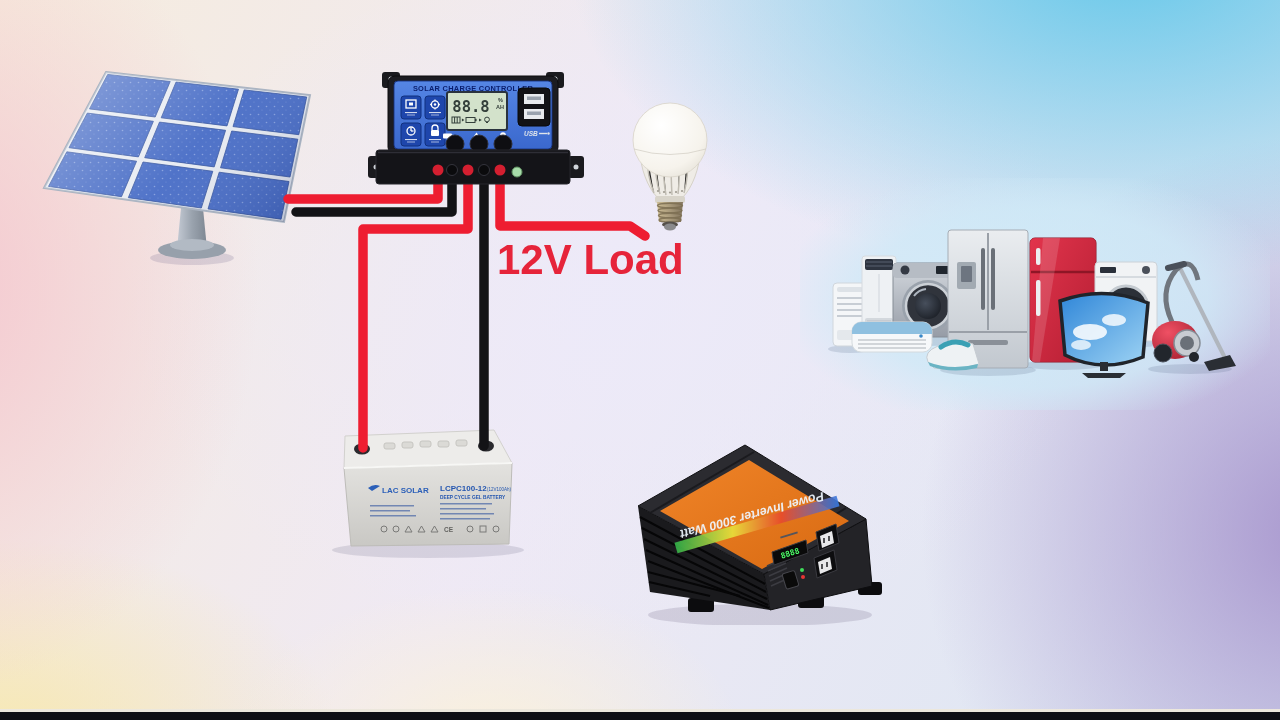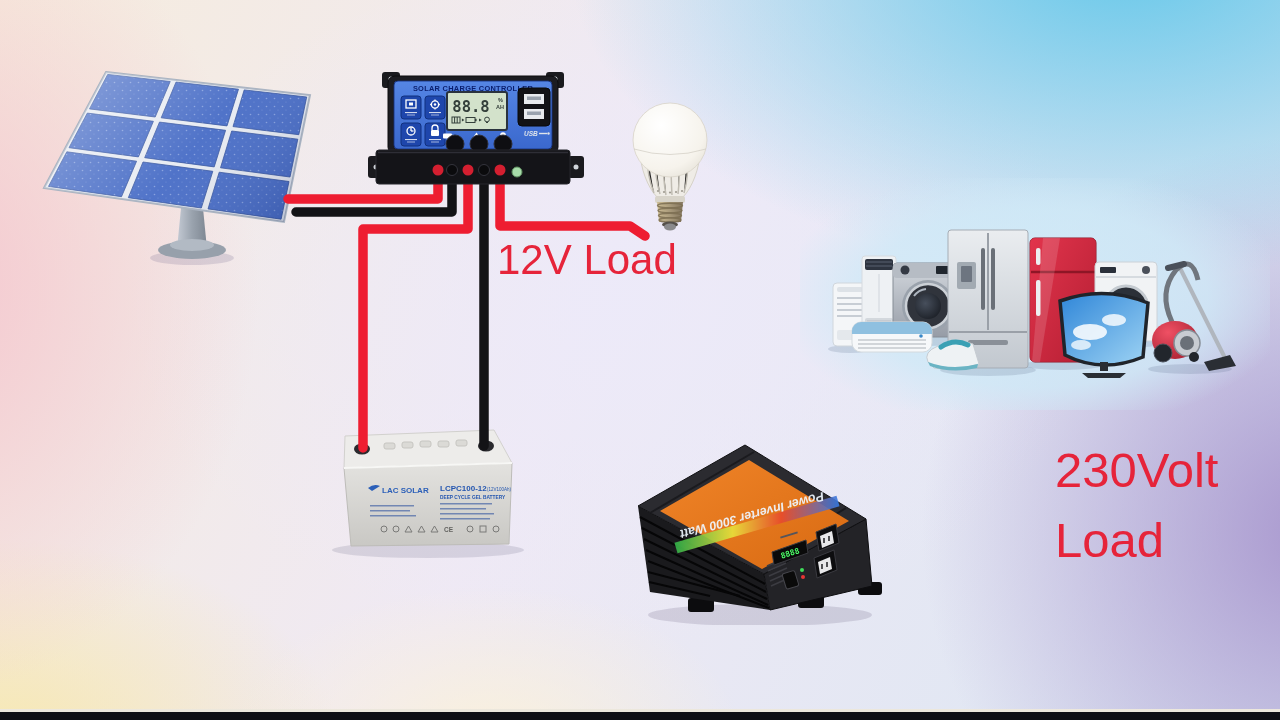--- a/index.html
+++ b/index.html
@@ -15,21 +15,21 @@
       radial-gradient(700px 500px at 48% 42%, rgba(236,234,250,.8), rgba(236,234,250,0) 70%),
       linear-gradient(115deg,#f6ecdd 0%,#efe9f4 45%,#dbe6f3 100%);
   }
   .abs{position:absolute;}
   .appl-bg{
     left:800px;top:178px;width:470px;height:232px;
     background:radial-gradient(ellipse at 50% 52%, #cfe9f7 0%, rgba(207,233,247,.8) 52%, rgba(207,233,247,0) 78%);
   }
   .big-label{
     color:var(--label-red,#e6243a);
-    font-weight:normal;
+    font-weight:bold;
     line-height:1.05;
     letter-spacing:0px;
   }
   #label-12v{left:497px;top:238px;font-size:42px;}
   #label-230v{left:1055px;top:436px;font-size:49px;line-height:1.42;}
   #bottom-line{left:0;bottom:8px;width:1280px;height:3px;background:#ece7dc;}
   #bottom-bar{left:0;bottom:0;width:1280px;height:8px;background:#0e0e14;}
   svg text{font-family:"Liberation Sans",sans-serif;}
   text.mono{font-family:"DejaVu Sans Mono",monospace;}
 </style>
@@ -492,20 +492,16 @@
       <ellipse cx="670" cy="205.5" rx="12.5" ry="2.3"></ellipse>
       <ellipse cx="670" cy="210.5" rx="12" ry="2.3"></ellipse>
       <ellipse cx="670" cy="215.5" rx="11.5" ry="2.3"></ellipse>
       <ellipse cx="670" cy="220" rx="11" ry="2.2"></ellipse>
     </g>
     <ellipse cx="670" cy="224.5" rx="8" ry="3" fill="#55504a"></ellipse>
     <ellipse cx="670" cy="227" rx="6" ry="3.4" fill="#8a8a8c"></ellipse>
   </svg>
 
   <div class="abs big-label" id="label-12v">12V Load</div>
-  <div class="abs big-label" id="label-230v">
-    <div>230Volt</div>
-    <div>Load</div>
-  </div>
 
   <div class="abs" id="bottom-line"></div>
   <div class="abs" id="bottom-bar"></div>
 </div>
 
 </body></html>

